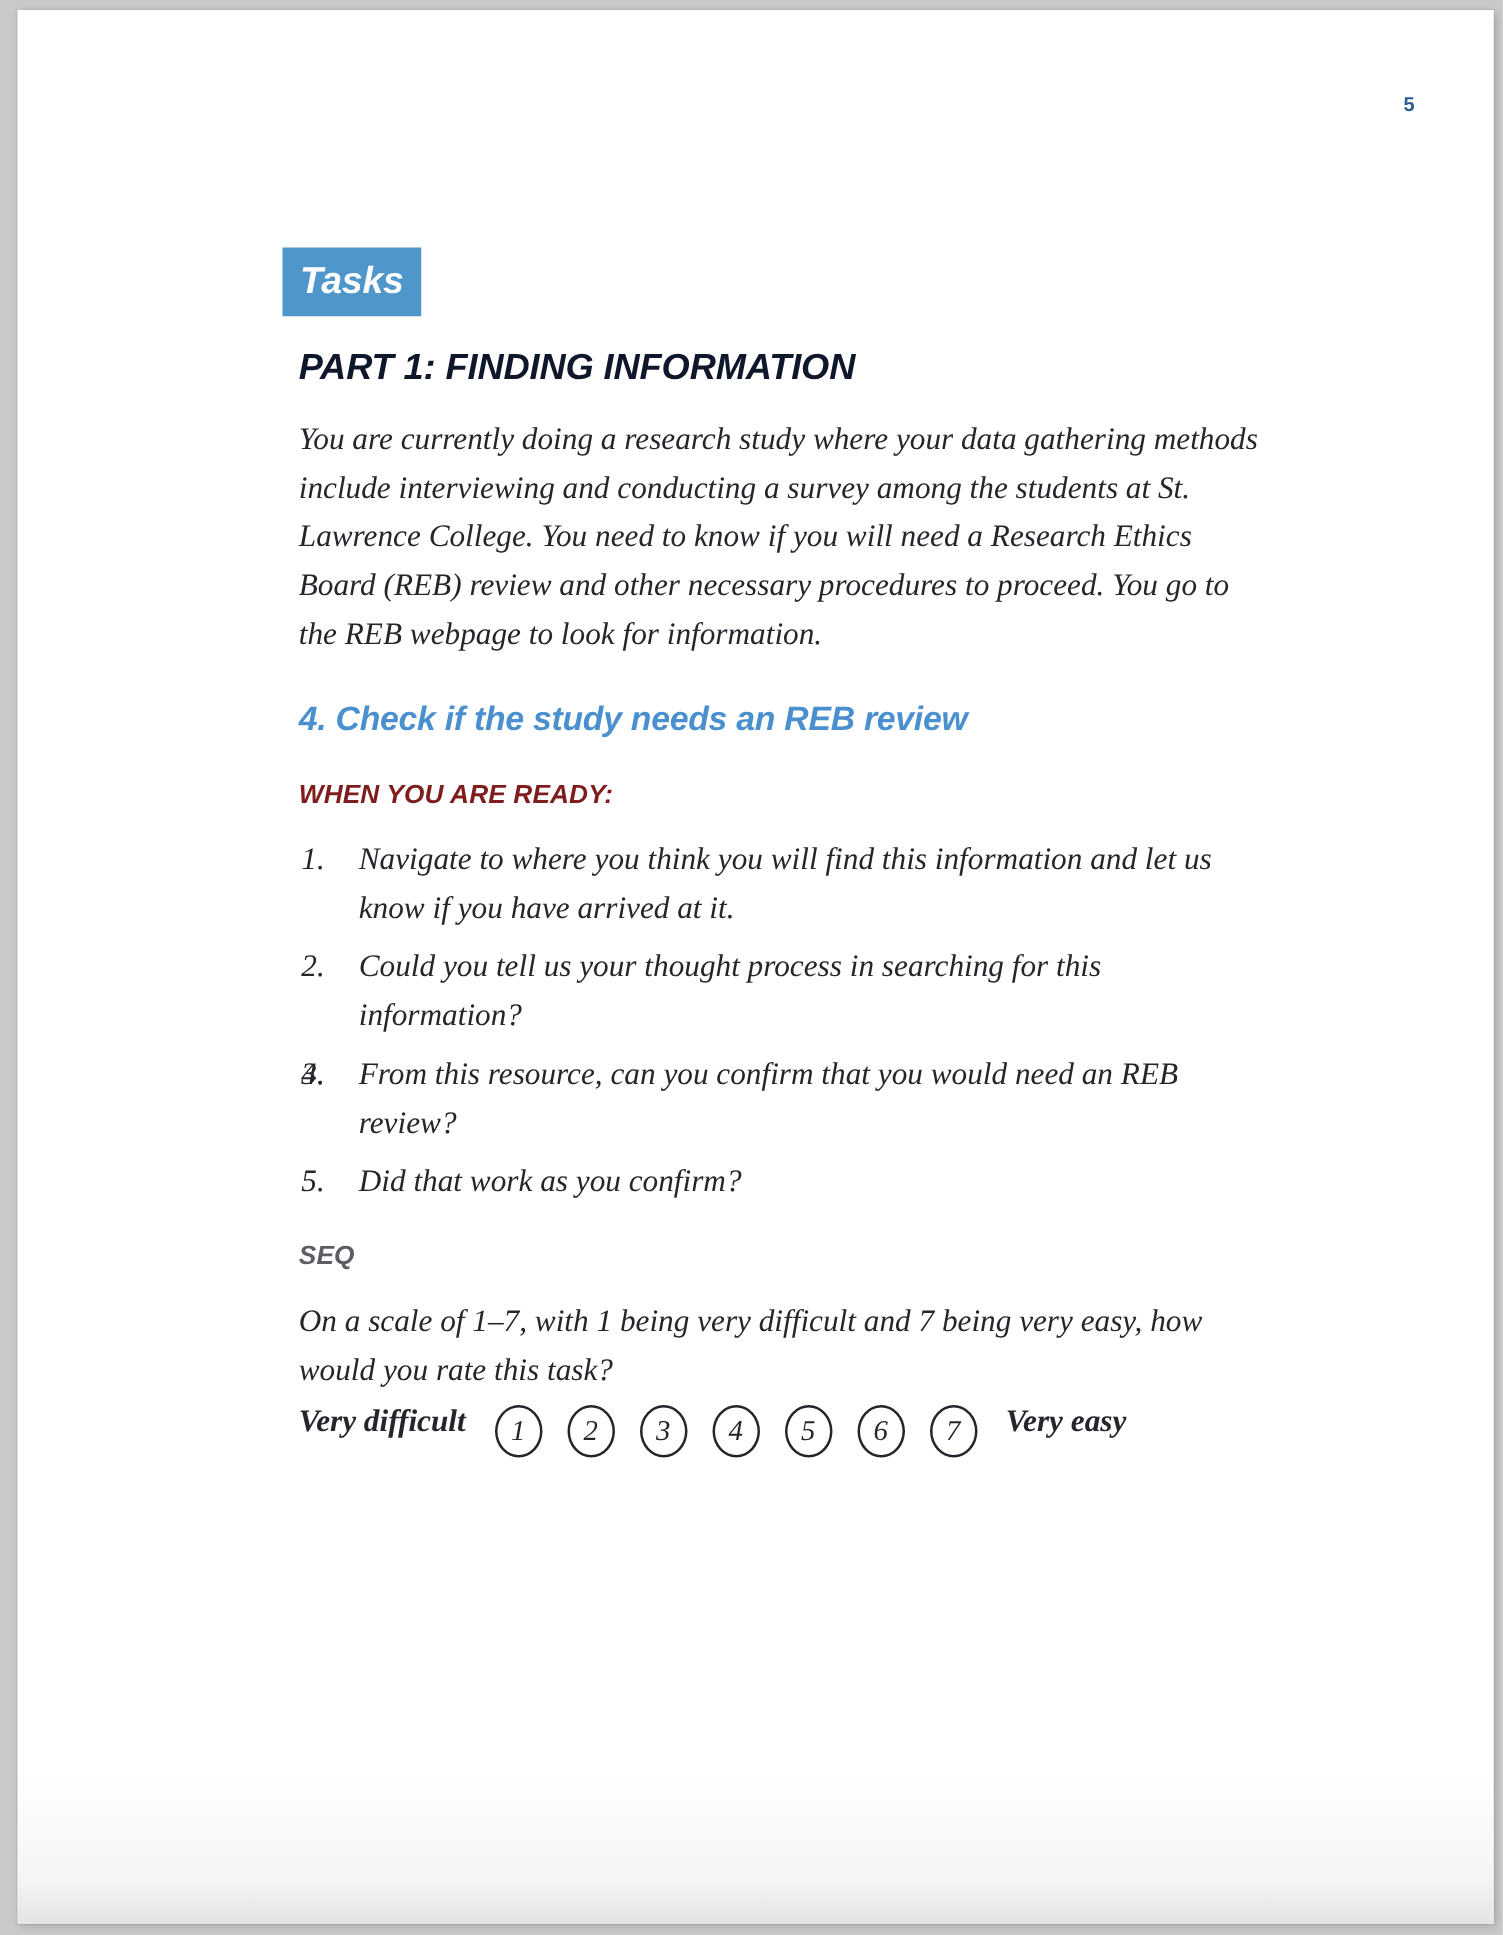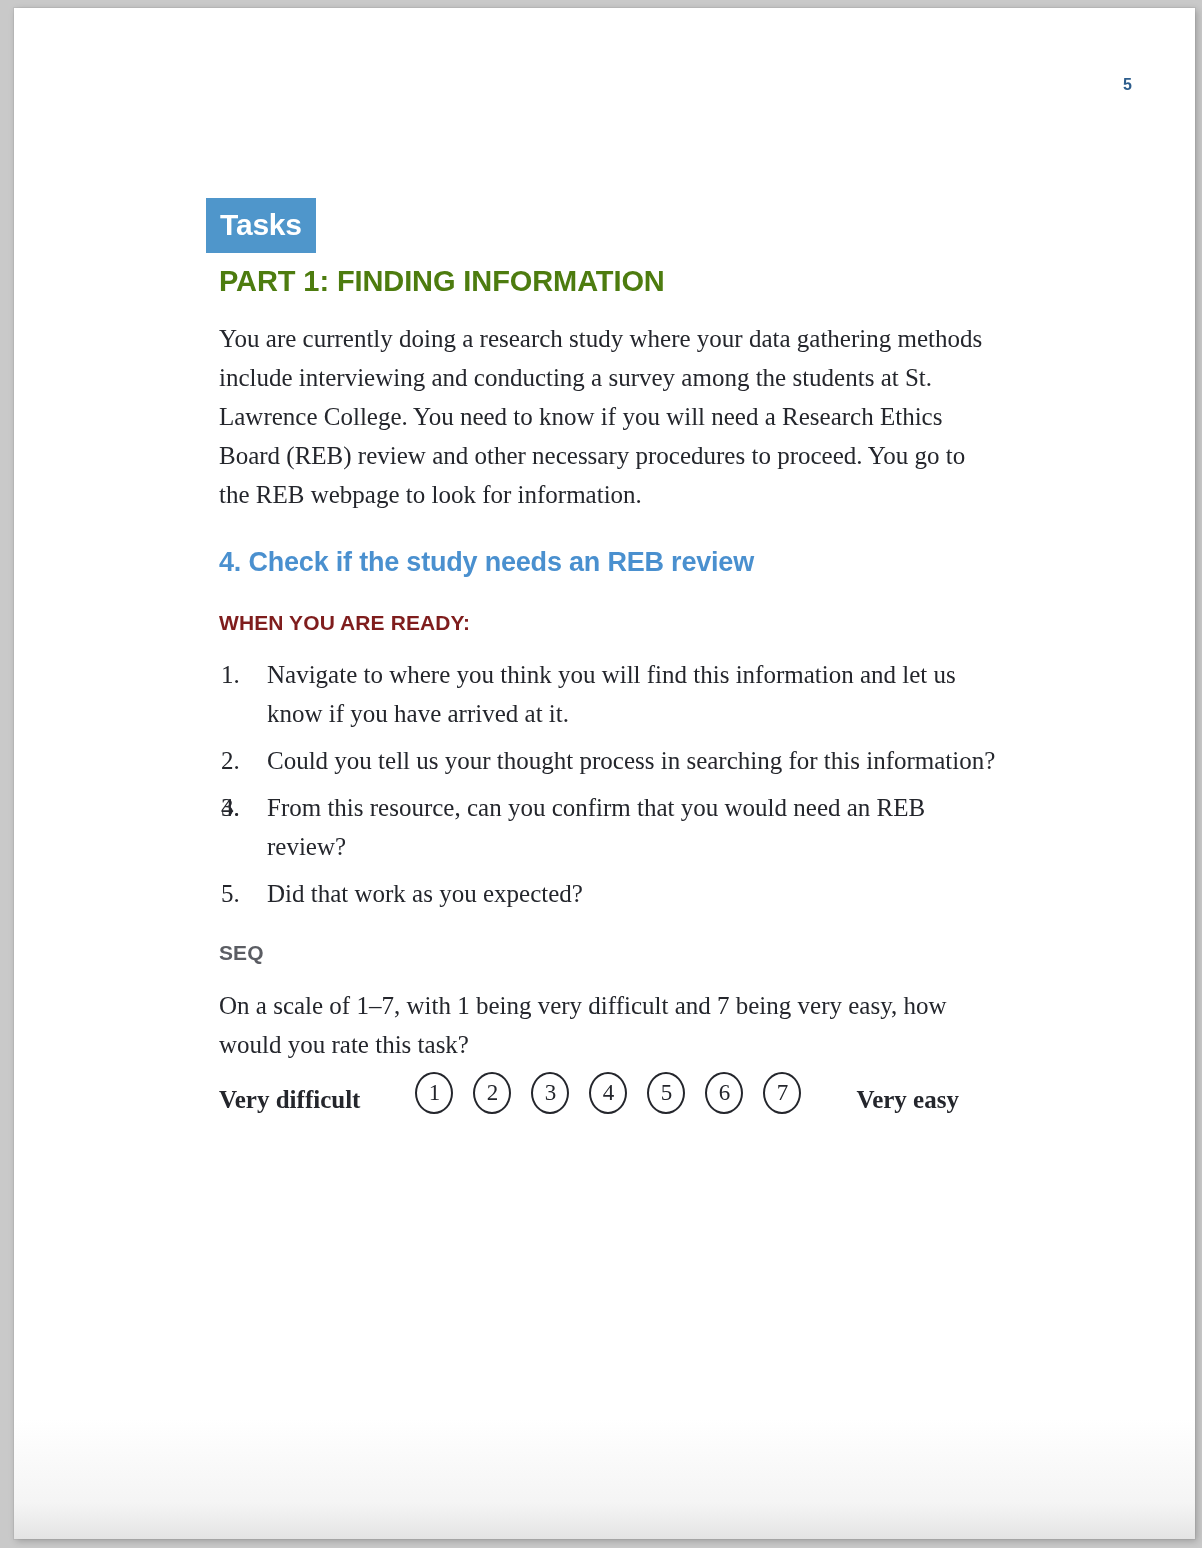--- a/index.html
+++ b/index.html
@@ -44,45 +44,46 @@
     font-family: "Liberation Sans", sans-serif;
     font-weight: bold;
     font-size: 16px;
     color: #2d5d8c;
     letter-spacing: 0.2px;
   }
 
   
   #content {
     position: absolute;
-    left: 192px;
+    left: 212px;
     top: 190px;
     width: 790px;
+    font-style: italic;
   }
 
   
   #tasks-badge {
     display: inline-block;
     background: #4f96cb;
     color: #ffffff;
     font-family: "Liberation Sans", sans-serif;
     font-weight: bold;
     font-size: 30px;
     line-height: 1;
     padding: 12px 14px 13px 14px;
     letter-spacing: -0.2px;
   }
 
   
   .part-heading {
-    margin: 12px 0 0 13px;
+    margin: 25px 0 0 13px;
     font-family: "Liberation Sans", sans-serif;
     font-weight: bold;
     font-size: 29px;
-    color: #4d7c0f;
+    color: #0f172a;
     letter-spacing: -0.1px;
   }
   .task-heading {
     margin: 33px 0 0 13px;
     font-family: "Liberation Sans", sans-serif;
     font-weight: bold;
     font-size: 27px;
     color: #4a90cf;
     letter-spacing: -0.2px;
   }
@@ -137,23 +138,22 @@
     left: 2px;
     top: 0;
     width: 34px;
     text-align: left;
   }
 
   
   #seq-scale {
     margin: 8px 0 0 13px;
     display: flex;
-    align-items: flex-end;
-    font-family: "Liberation Serif", serif;
-    gap: 32px;
+    align-items: flex-start;
+    font-family: "Liberation Serif", serif;
   }
   .scale-end-label {
     font-size: 25px;
     font-weight: bold;
     color: #24262c;
     white-space: nowrap;
   }
   #scale-options {
     display: flex;
     align-items: center;
@@ -203,21 +203,21 @@
       <li>
         <span class="step-num">2.</span><span>Could you tell us your thought process in searching for this information?</span>
       </li>
       <li>
         <span class="step-num">3.</span>
       </li>
       <li>
         <span class="step-num">4.</span><span>From this resource, can you confirm that you would need an REB review?</span>
       </li>
       <li>
-        <span class="step-num">5.</span><span>Did that work as you expected?</span>
+        <span class="step-num">5.</span><span>Did that work as you confirm?</span>
       </li>
     </ol>
 
 
     <h4 class="subtle-heading">SEQ</h4>
 
     <p class="body-text tight">On a scale of 1–7, with 1 being very difficult and 7 being very easy, how would you rate this task?</p>
 
     <div id="seq-scale">
       <span class="scale-end-label">Very difficult</span>

